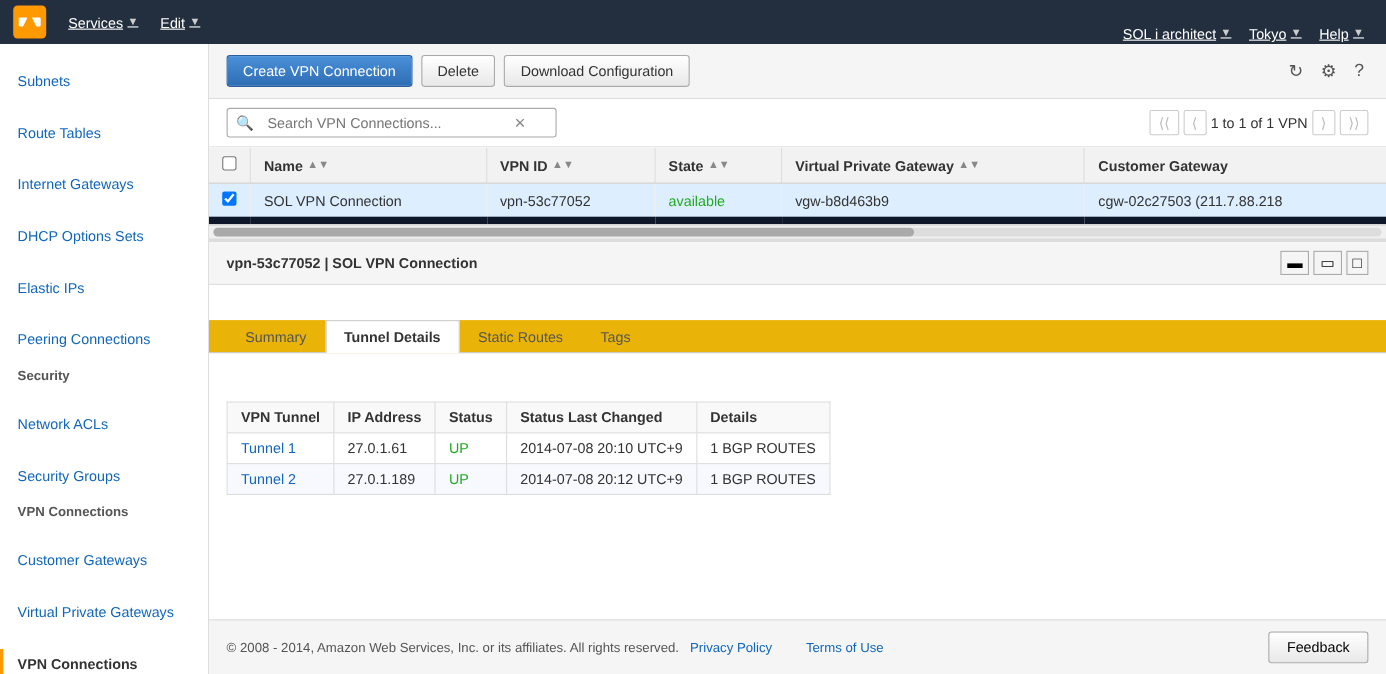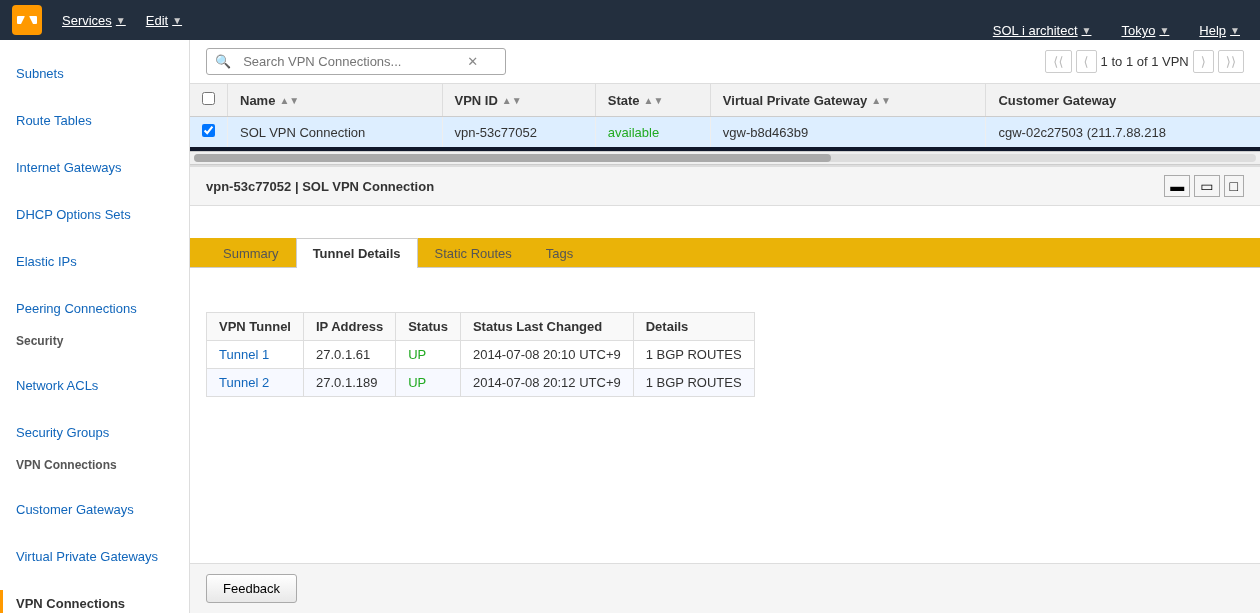--- a/index.html
+++ b/index.html
@@ -25,21 +25,21 @@
     .nav-btn {
       color: #fff;
       background: none;
       border: none;
       font-size: 13px;
       cursor: pointer;
       padding: 4px 8px;
       display: flex; align-items: center; gap: 4px; text-decoration: underline;
     }
     .nav-caret { font-size: 10px; color: #ccc; }
-    .top-nav-right { display: flex; align-items: flex-start; gap: 14px; margin-top: 21px; }
+    .top-nav-right { display: flex; align-items: flex-start; gap: 0; margin-top: 21px; }
 
     
     .app-layout { display: flex; height: calc(100vh - 40px); }
 
     
     .sidebar {
       width: 190px;
       min-width: 190px;
       background: #fff;
       border-right: 1px solid #ddd;
@@ -165,21 +165,21 @@
       background: #f2f2f2;
       border-bottom: 1px solid #ccc;
       border-right: 1px solid #ddd;
       padding: 8px 12px;
       text-align: left;
       font-weight: bold;
       white-space: nowrap;
     }
     .main-table th:last-child { border-right: none; }
     .main-table td {
-      border-bottom: 4px solid #0f172a;
+      border-bottom: 7px solid #0f172a;
       border-right: 1px solid #eee;
       padding: 7px 12px;
       white-space: nowrap;
     }
     .main-table td:last-child { border-right: none; }
     .main-table tr.selected { background: #ddeeff; }
     .th-sort { display: flex; align-items: center; gap: 4px; cursor: pointer; }
     .sort-arrows { font-size: 10px; color: #888; }
     .checkbox-cell { width: 30px; text-align: center; }
     .status-available { color: #22aa22; }
@@ -363,20 +363,30 @@
     <a class="sidebar-item">Security Groups</a>
 
     <div class="sidebar-section-label">VPN Connections</div>
     <a class="sidebar-item">Customer Gateways</a>
     <a class="sidebar-item">Virtual Private Gateways</a>
     <a class="sidebar-item active">VPN Connections</a>
   </div>
 
   <div class="main-content">
 
+    <div class="toolbar">
+      <button class="btn-primary">Create VPN Connection</button>
+      <button class="btn-default">Delete</button>
+      <button class="btn-default">Download Configuration</button>
+      <div class="toolbar-right">
+        <button class="icon-btn" title="Refresh">↻</button>
+        <button class="icon-btn" title="Settings">⚙</button>
+        <button class="icon-btn" title="Help">?</button>
+      </div>
+    </div>
 
     <div class="search-bar">
       <div class="search-input-wrap">
         <span class="search-icon-inner">🔍</span>
         <input class="search-input" type="text" placeholder="Search VPN Connections..." style="">
         <span class="search-clear">✕</span>
       </div>
       <div class="search-right">
         <button class="page-nav-btn" disabled="">⟨⟨</button>
         <button class="page-nav-btn" disabled="">⟨</button>
@@ -491,17 +501,26 @@
               <td class="status-up">UP</td>
               <td>2014-07-08 20:12 UTC+9</td>
               <td>1 BGP ROUTES</td>
             </tr>
           </tbody>
         </table>
       </div>
     </div>
 
     <div class="footer">
+      <div>
+        <span>© 2008 - 2014, Amazon Web Services, Inc. or its affiliates. All rights reserved.</span>
+        &nbsp;
+        <span class="footer-links" style="display:inline-flex;">
+          <a class="footer-link">Privacy Policy</a>
+          &nbsp;&nbsp;
+          <a class="footer-link">Terms of Use</a>
+        </span>
+      </div>
       <button class="feedback-btn">Feedback</button>
     </div>
 
   </div>
 </div>
 
 </body></html>

